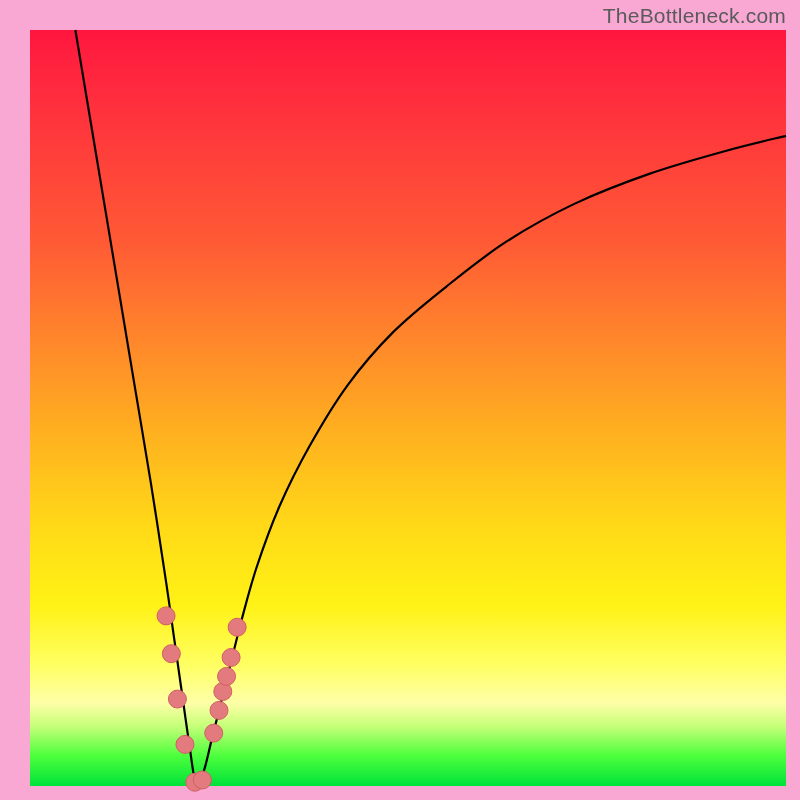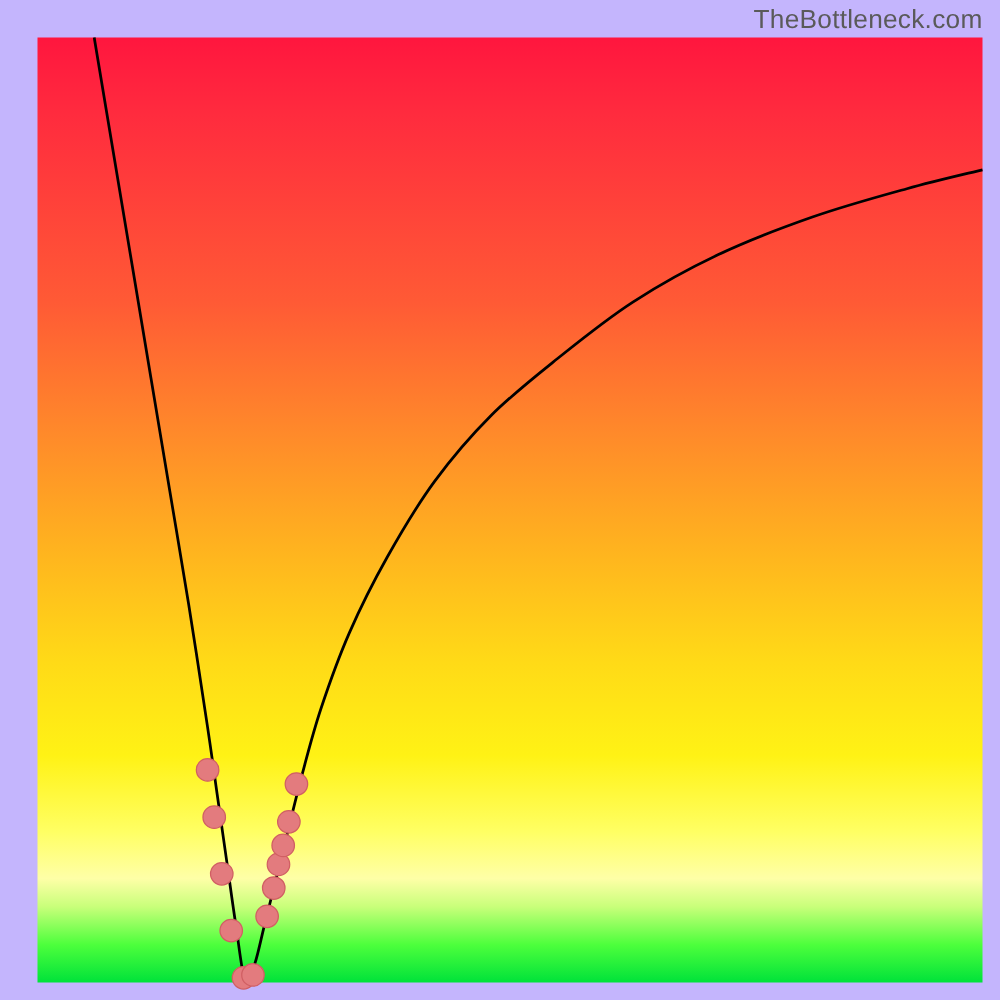--- a/index.html
+++ b/index.html
@@ -8,21 +8,21 @@
     width: 800px;
     height: 800px;
     overflow: hidden;
     background: #000;
     font-family: Arial, Helvetica, sans-serif;
   }
   .frame {
     position: relative;
     width: 800px;
     height: 800px;
-    background: #c4b5fd;
+    background: #f9a8d4;
   }
   .plot-area {
     position: absolute;
     left: 30px;
     top: 30px;
     width: 756px;
     height: 756px;
     
     background: linear-gradient(
       to bottom,

